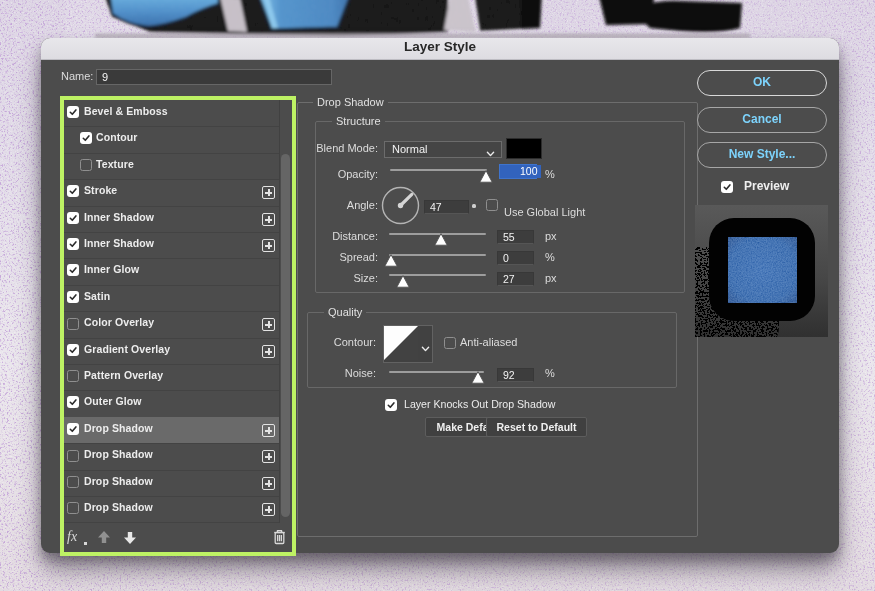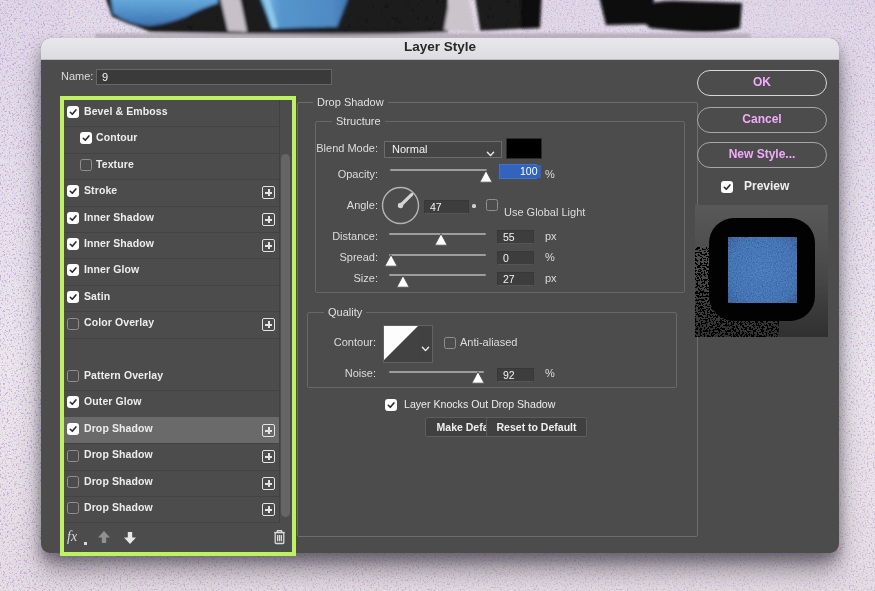--- a/index.html
+++ b/index.html
@@ -36,21 +36,21 @@
   .plus:before,.plus:after{content:"";position:absolute;background:#e3e3e3;}
   .plus:before{left:4.5px;top:2px;width:2px;height:7px;}
   .plus:after{left:2px;top:4.5px;width:7px;height:2px;}
   .sel{background:#6a6a6a;}
   
   .grp{position:absolute;border:1px solid #686868;border-radius:2px;}
   .grp>span{position:absolute;top:-7px;left:16px;background:#4c4c4c;
         padding:0 4px;font-size:11px;color:#e0e0e0;white-space:nowrap;}
   
   .pill{position:absolute;left:656px;width:128px;height:24px;border-radius:13px;
-        border:1.5px solid #a6a6a6;color:#f0abfc;font-size:12px;font-weight:600;
+        border:1.5px solid #a6a6a6;color:#7dd3fc;font-size:12px;font-weight:600;
         text-align:center;line-height:22px;}
   
   .dd{position:absolute;background:#454545;border:1px solid #6c6c6c;
       color:#f2f2f2;font-size:11px;}
   .chev{position:absolute;width:10px;height:10px;}
   
   .fbtn{position:absolute;height:18px;background:#404040;border:1px solid #5d5d5d;
       border-radius:2px;color:#efefef;font-size:10.5px;font-weight:600;
       text-align:center;line-height:18px;}
 </style>
@@ -200,20 +200,29 @@
         <span class="cb" style="left:3px;top:6px;">
           <svg width="10" height="10" viewBox="0 0 10 10">
             <path d="M2.3 5.3 L4.3 7.3 L7.9 2.9" stroke="#2b2b2b" stroke-width="1.6" fill="none" stroke-linecap="round" stroke-linejoin="round"></path>
           </svg>
         </span>
         <span class="wlbl" style="left:20px;">Inner Glow</span>
       </div>
       <div class="row" style="top:211px;height:27px;">
         <span class="ucb" style="left:3px;top:7px;"></span>
         <span class="wlbl" style="left:20px;">Color Overlay</span>
+        <span class="plus"></span>
+      </div>
+      <div class="row" style="top:238px;height:26px;">
+        <span class="cb" style="left:3px;top:6px;">
+          <svg width="10" height="10" viewBox="0 0 10 10">
+            <path d="M2.3 5.3 L4.3 7.3 L7.9 2.9" stroke="#2b2b2b" stroke-width="1.6" fill="none" stroke-linecap="round" stroke-linejoin="round"></path>
+          </svg>
+        </span>
+        <span class="wlbl" style="left:20px;">Gradient Overlay</span>
         <span class="plus"></span>
       </div>
       <div class="row" style="top:264px;height:26px;">
         <span class="ucb" style="left:3px;top:6px;"></span>
         <span class="wlbl" style="left:20px;">Pattern Overlay</span>
       </div>
       <div class="row" style="top:290px;height:27px;">
         <span class="cb" style="left:3px;top:6px;">
           <svg width="10" height="10" viewBox="0 0 10 10">
             <path d="M2.3 5.3 L4.3 7.3 L7.9 2.9" stroke="#2b2b2b" stroke-width="1.6" fill="none" stroke-linecap="round" stroke-linejoin="round"></path>

